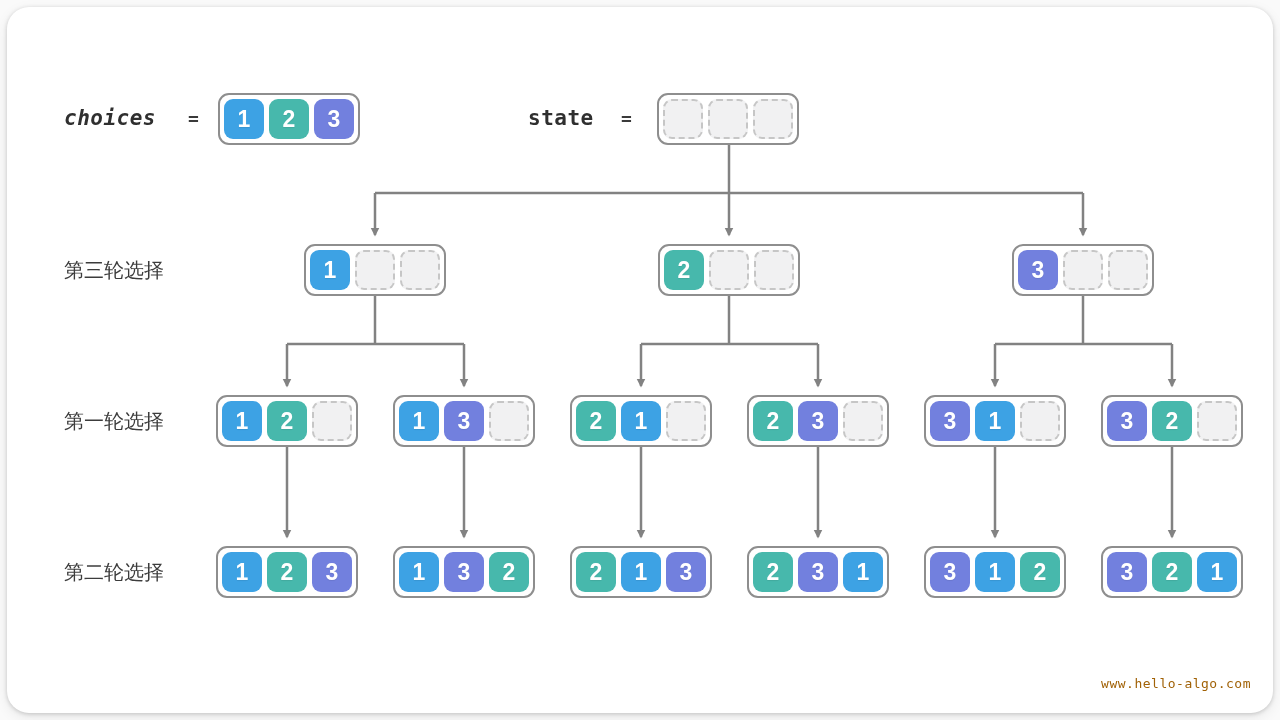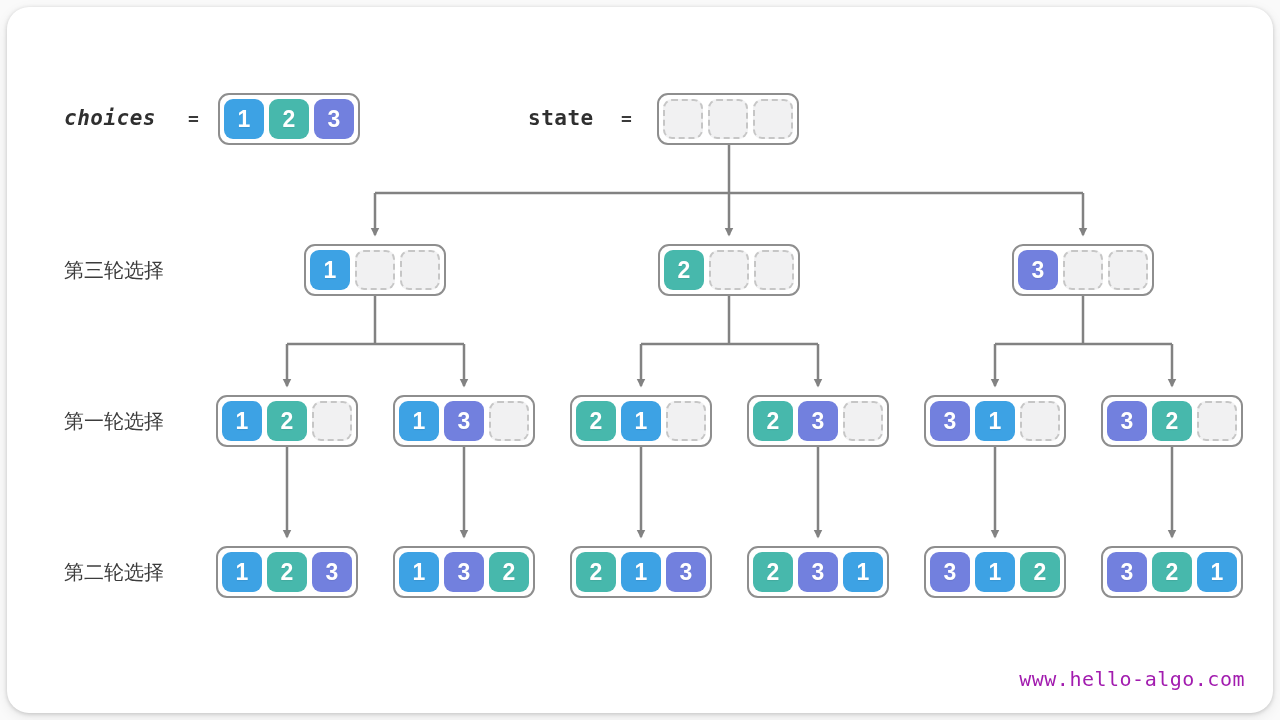--- a/index.html
+++ b/index.html
@@ -40,23 +40,23 @@
   }
   .cell.empty {
     background: #f1f1f2; border: 2px dashed #c6c6c6;
   }
 
   .row-label {
     font-size: 20px; color: #3c3c3c; line-height: 26px; white-space: nowrap;
   }
 
   .watermark {
-    position: absolute; right: 28px; bottom: 22px;
+    position: absolute; right: 22px; bottom: 22px;
     font-family: "DejaVu Sans Mono", monospace;
-    font-size: 20px; color: #a21caf; letter-spacing: 0.5px;
+    font-size: 13px; color: #a16207; letter-spacing: 0.5px;
   }
 
   svg#arrows { position: absolute; left: 0; top: 0; pointer-events: none; }
 </style>
 </head>
 <body>
 
 <div class="card">
 
   <span class="kw abs" style="left:57px; top:99px;font-style:italic;">choices</span>

